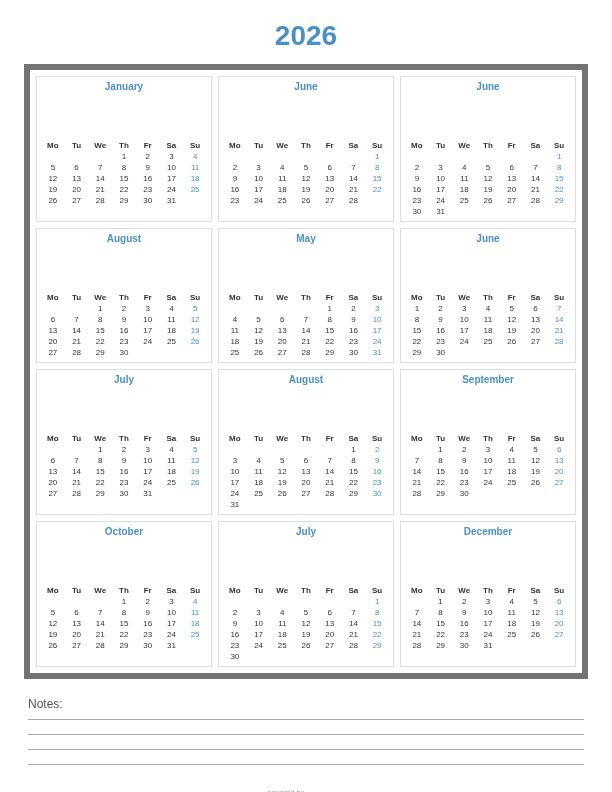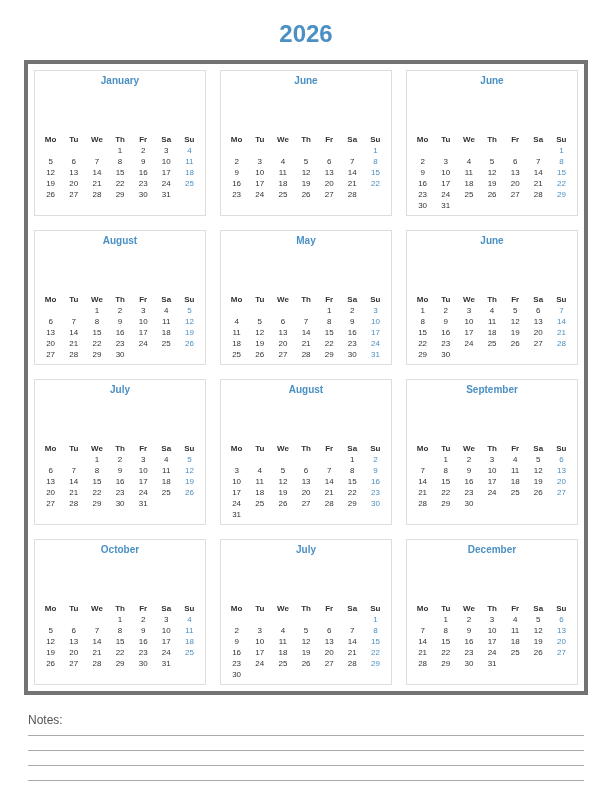--- a/index.html
+++ b/index.html
@@ -13,30 +13,30 @@
     }
     .page {
       width: 612px;
       min-height: 792px;
       padding: 20px 24px 10px 24px;
       display: flex;
       flex-direction: column;
     }
     .year-title {
       text-align: center;
-      font-size: 24px;
+      font-size: 28px;
       font-weight: bold;
       color: #4a90c4;
       margin-bottom: 12px;
     }
     .calendar-grid {
       display: grid;
       grid-template-columns: repeat(3, 1fr);
-      gap: 14px;
-      border: 4px solid #737373;
+      gap: 6px;
+      border: 6px solid #737373;
       padding: 6px;
       background: #fff;
     }
     .month-block {
       border: 1px solid #ddd;
       padding: 4px 4px 4px 4px;
     }
     .month-title {
       text-align: center;
       color: #4a90c4;

